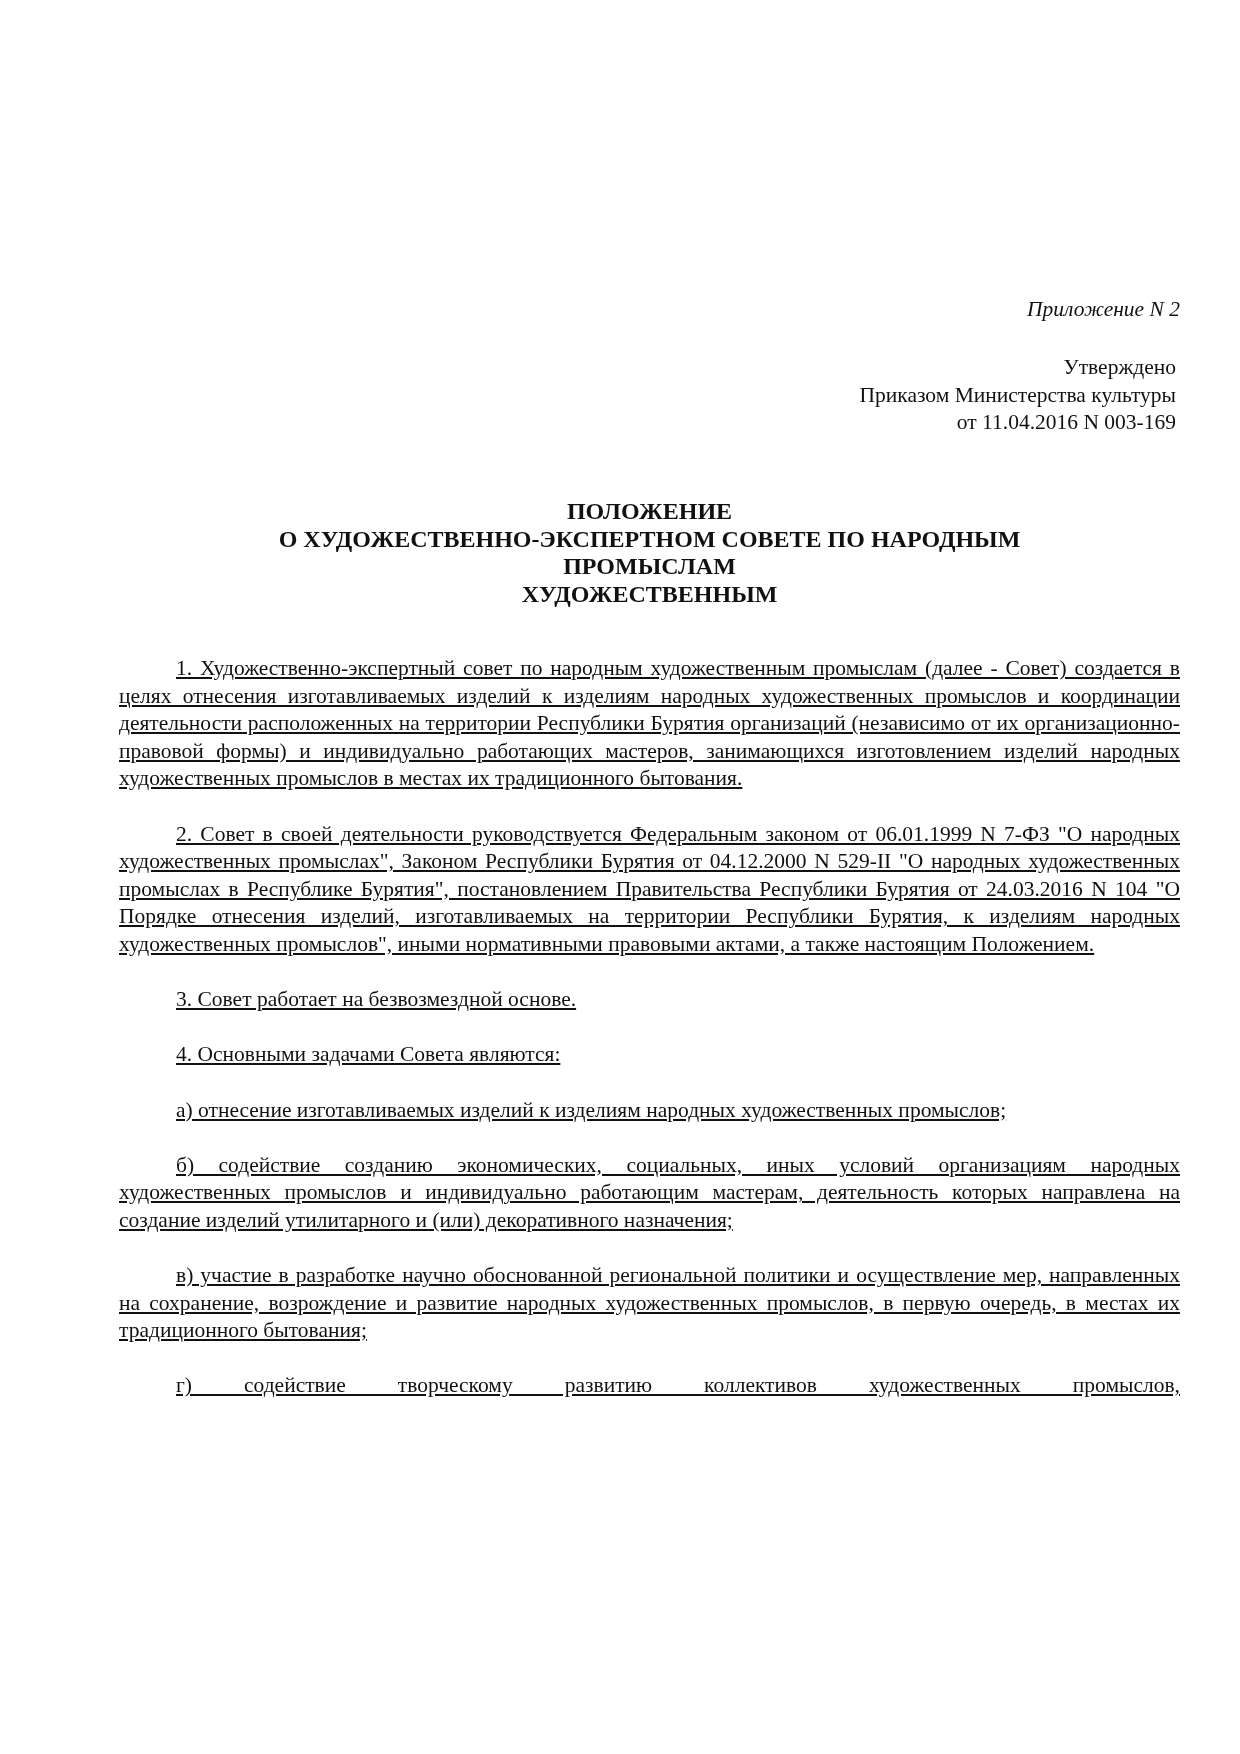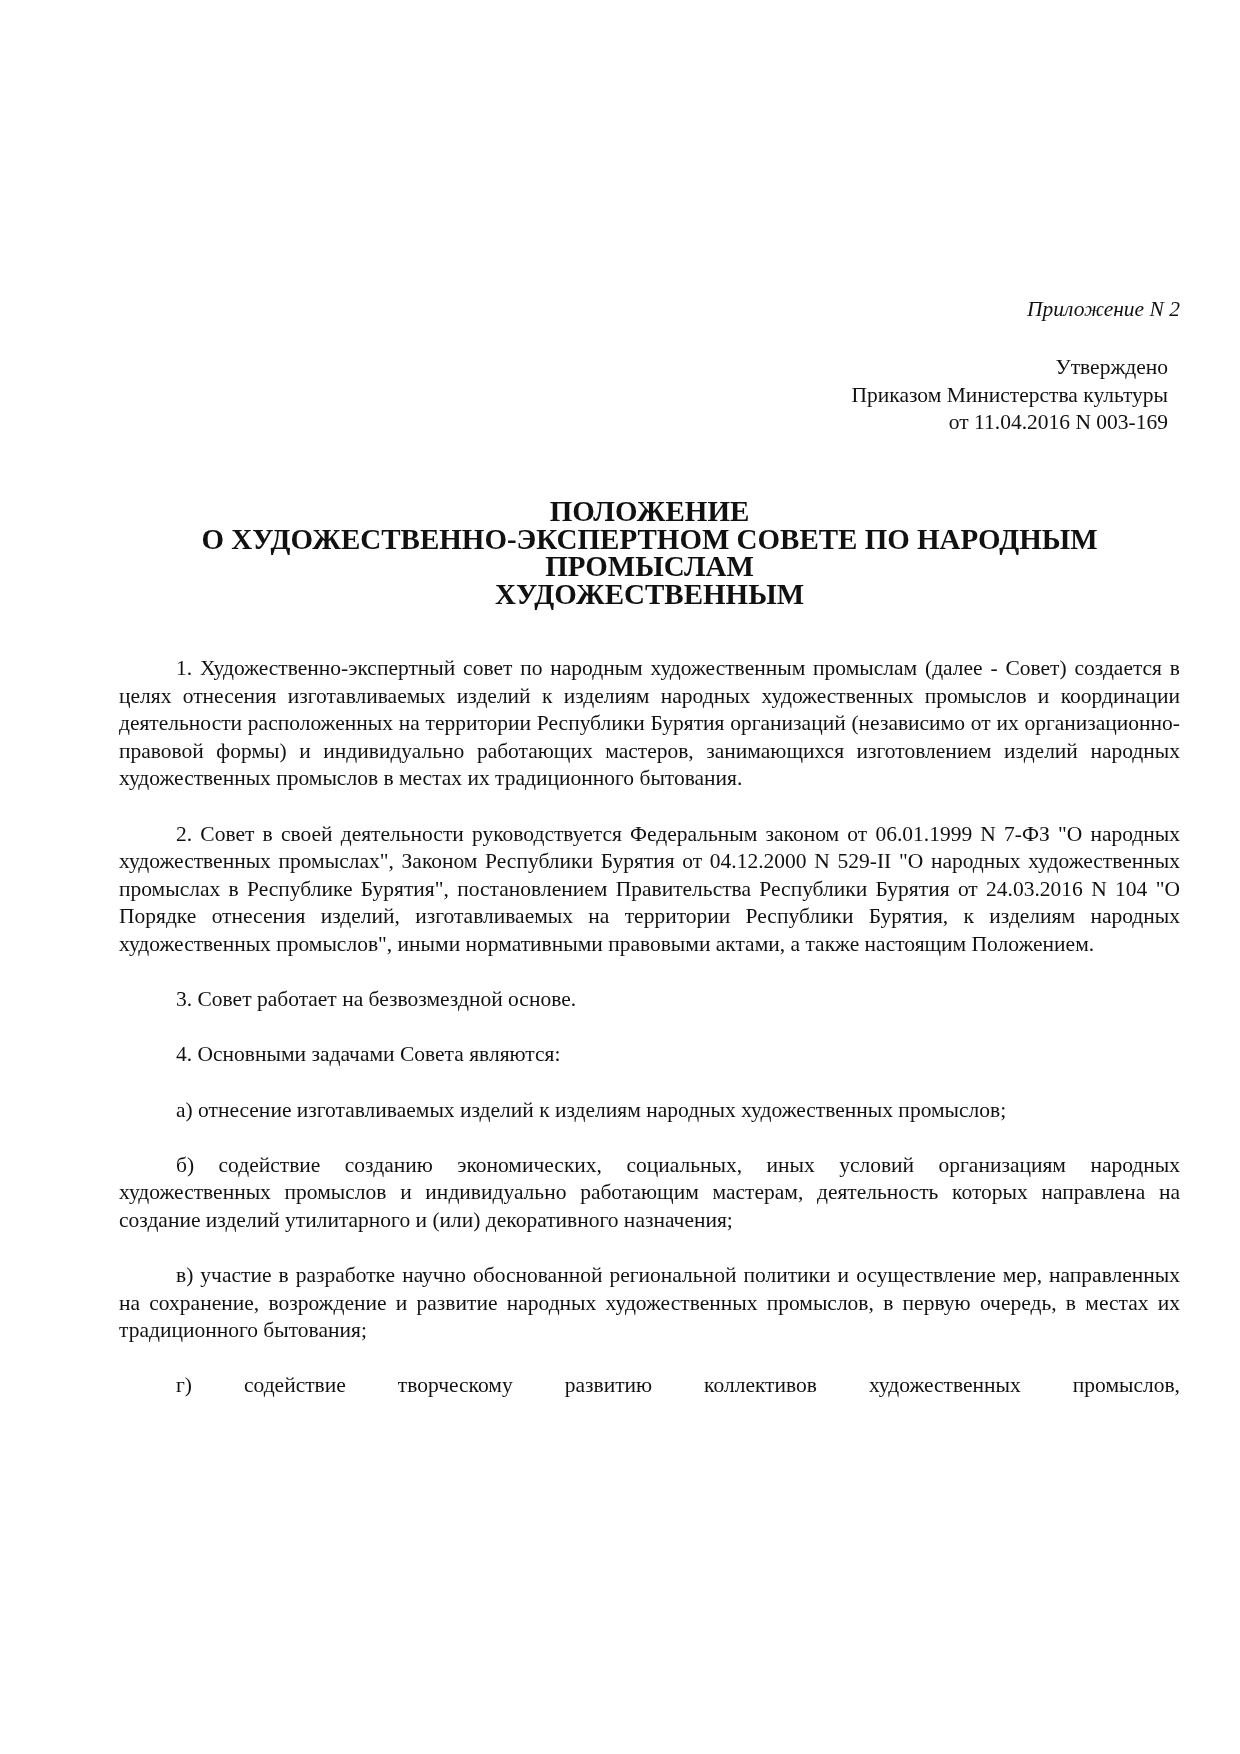--- a/index.html
+++ b/index.html
@@ -1,24 +1,24 @@
 <!DOCTYPE html>
 <html><head>
 <meta charset="utf-8">
 <style>
   html, body { margin: 0; padding: 0; background: #ffffff; }
   body { width: 1240px; height: 1754px; position: relative; overflow: hidden;
          font-family: "Liberation Serif", "DejaVu Serif", serif; color: #111; }
   .page { position: absolute; left: 119px; top: 0; width: 1061px; }
   .right { text-align: right; font-size: 21.5px; line-height: 27.5px; }
   #annex { position: absolute; top: 296px; right: 0; font-style: italic; }
-  #approved { position: absolute; top: 354px; right: 12px; }
+  #approved { position: absolute; top: 354px; right: 4px; }
   .title { position: absolute; top: 498px; left: 0; width: 1061px; text-align: center;
-           font-weight: bold; font-size: 29px; line-height: 27.5px; }
-  .body { position: absolute; top: 655px; left: 0; width: 1061px; font-size: 21.5px; line-height: 27.6px; }
+           font-weight: bold; font-size: 24px; line-height: 27.5px; }
+  .body { position: absolute; top: 655px; left: 0; width: 1061px; font-size: 21.5px; line-height: 27.6px; text-decoration: underline; }
   .p { text-indent: 57px; text-align: justify; margin: 0 0 27.6px 0; }
   .p.last-justify { text-align-last: justify; }
 </style>
 </head>
 <body>
 
 <div class="page">
   <div id="annex" class="right">Приложение N 2</div>
   <div id="approved" class="right">
     <div>Утверждено</div>

